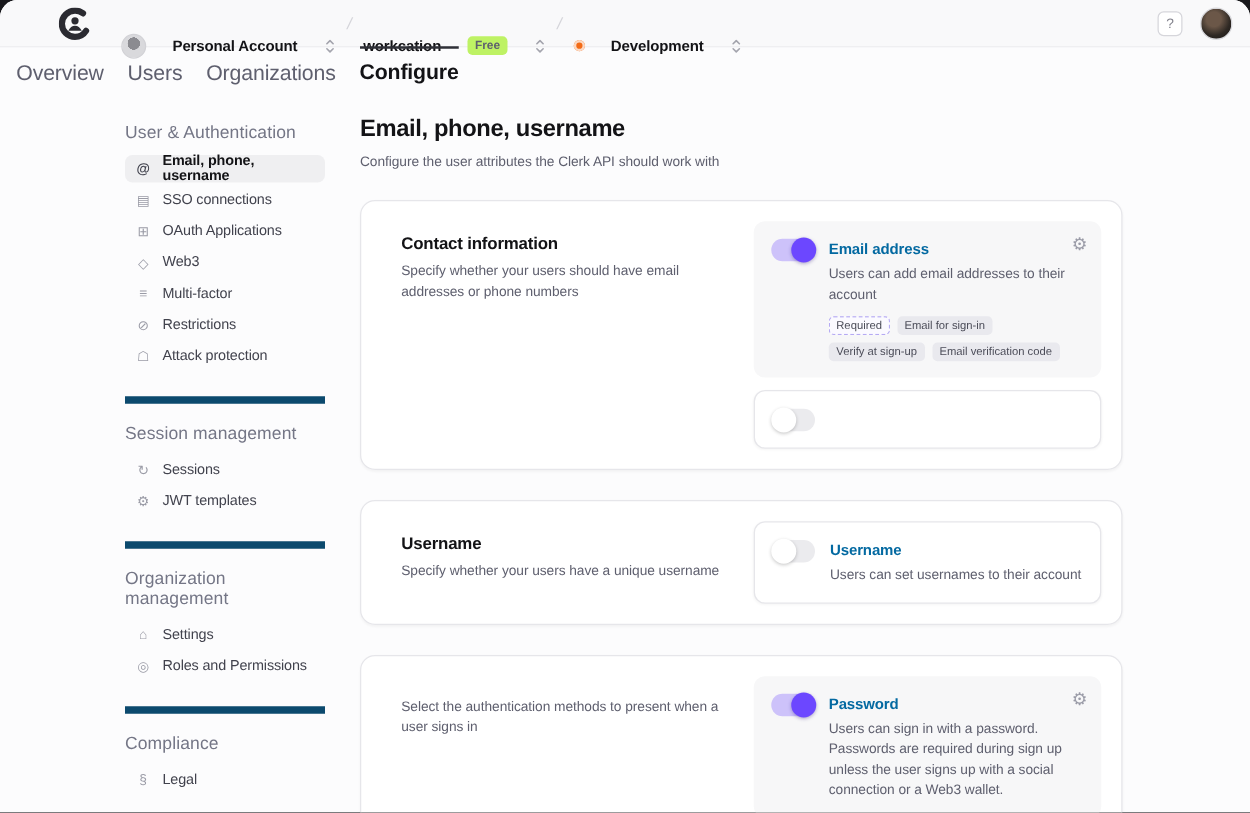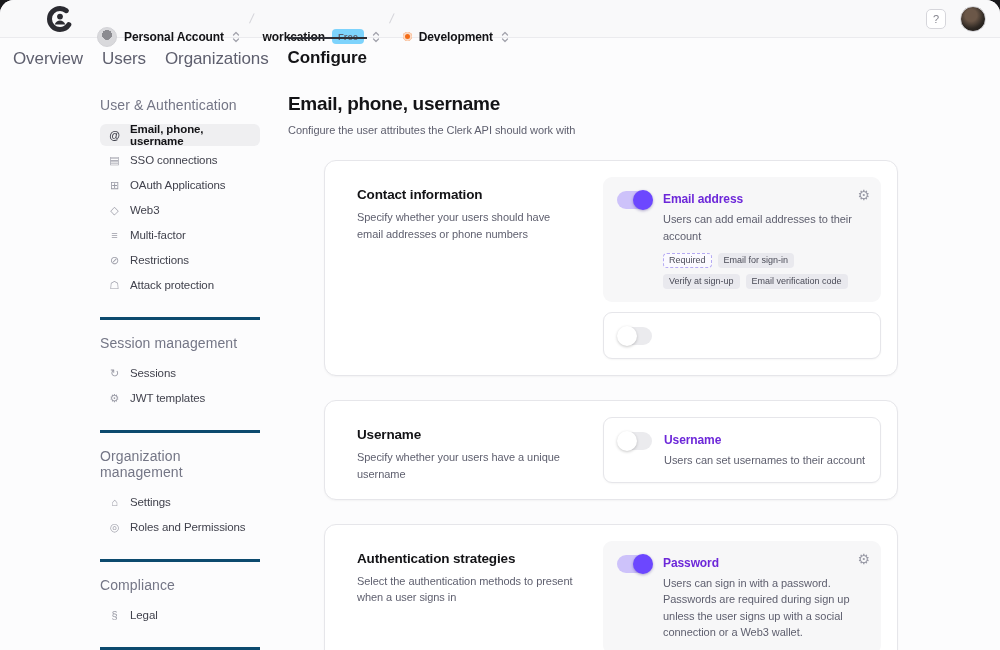--- a/index.html
+++ b/index.html
@@ -6,28 +6,28 @@
   html,body { width:1000px; height:650px; overflow:hidden; background:#18181b;
     font-family:"Liberation Sans", sans-serif; -webkit-font-smoothing:antialiased; }
   .window { width:1000px; height:650px; background:#fcfcfd; border-radius:14px 14px 0 0;
     overflow:hidden; position:relative; }
 
   
   .topbar { height:38px; background:#f9f9fa; border-bottom:1px solid #ebebee;
     display:flex; align-items:center; padding:0 14px 0 47px; }
   .logo { width:26px; height:26px; flex:none; margin-right:24px; cursor:pointer; }
   .crumbs { display:flex; align-items:center; gap:7px; font-size:12px; color:#131316; }
-  .crumb { display:flex; align-items:center; gap:7px; cursor:pointer;margin-top:36px; }
+  .crumb { display:flex; align-items:center; gap:21px; cursor:pointer;margin-top:36px; }
   .crumb-label { font-weight:600; letter-spacing:-.1px; }
   .mini-avatar { width:20px; height:20px; border-radius:50%;
     background:radial-gradient(circle at 50% 38%, #8b8b90 0 34%, #d9d9dc 35%);
     border:1px solid #d2d2d6; }
   .sel-icon { width:10px; height:14px; opacity:.55; }
   .crumb-sep { color:#d4d4d9; font-size:13px; padding:0 2px; transform:skewX(-12deg); }
-  .badge-free { background:#7dd3fc; color:#5e5f6e; font-size:9.5px; font-weight:600;
+  .badge-free { background:#bef264; color:#5e5f6e; font-size:9.5px; font-weight:600;
     padding:2px 6px; border-radius:4px; }
   .env-dot { width:9px; height:9px; border-radius:50%; background:#f36b16;
     box-shadow:0 0 0 2px #fbd9c3 inset; }
   .topbar-right { margin-left:auto; display:flex; align-items:center; gap:14px; }
   .help-btn { width:20px; height:20px; border:1px solid #d6d6db; border-radius:5px;
     background:#fff; color:#85858f; font-size:11px; display:flex; align-items:center;
     justify-content:center; cursor:pointer; }
   .user-avatar { width:26px; height:26px; border-radius:50%; cursor:pointer;
     background:radial-gradient(circle at 42% 35%, #6b5748 0 28%, #2e2823 62%, #171412 100%);
     border:1px solid #d8d8dc; }
@@ -38,47 +38,47 @@
     border-top:2px solid transparent; cursor:pointer; letter-spacing:-.1px; }
   .tab.active { color:#131316; font-weight:700; border-top-color:#2f3037; margin-top:-1px; }
 
   
   .content { display:flex; padding:26px 0 0 100px; }
   .sidebar { width:160px; flex:none; margin-right:28px; }
   .main { width:610px; flex:none; padding-top:0; margin-top:-4px; }
 
   
   .side-section { padding-bottom:15px; }
-  .side-section + .side-section { border-top:3px solid #0c4a6e; padding-top:15px; margin-top:3px; }
+  .side-section + .side-section { border-top:6px solid #0c4a6e; padding-top:15px; margin-top:3px; }
   .side-label { font-size:14px; color:#747686; margin-bottom:11px; letter-spacing:.1px; }
   .side-item { display:flex; align-items:center; gap:9px; height:22px; margin:0 0 3px 0;
     padding:0 8px; border-radius:6px; font-size:11.5px; color:#41424d; cursor:pointer;
     letter-spacing:-.1px; }
   .side-item .s-icon { width:13px; text-align:center; color:#9a9ba6; font-size:11px; flex:none; }
   .side-item.active { background:#efeff1; color:#131316; font-weight:600; }
   .side-item.active .s-icon { color:#41424d; }
 
   
   .page-title { font-size:19px; font-weight:700; color:#131316; letter-spacing:-.3px; }
   .page-sub { font-size:11px; color:#5e5f6e; margin-top:9px; letter-spacing:-.05px; }
   .card { background:#fff; border:1px solid #e6e6ea; border-radius:12px; margin-top:24px;
-    box-shadow:0 1px 2px rgba(16,16,20,.04); padding:16px; display:flex; gap:24px;margin-left:36px; }
+    box-shadow:0 1px 2px rgba(16,16,20,.04); padding:16px; display:flex; gap:24px; }
   .card:first-of-type { margin-top:19px; }
   .card-left { flex:1; padding:10px 0 0 16px; }
   .card-title { font-size:13.5px; font-weight:700; color:#131316; letter-spacing:-.15px; }
   .card-desc { font-size:11px; color:#5e5f6e; line-height:1.5; margin-top:7px; max-width:290px;
     letter-spacing:-.05px; }
   .card-right { width:278px; flex:none; display:flex; flex-direction:column; gap:10px; }
 
   .panel { border-radius:9px; padding:13px 14px; position:relative; display:flex; gap:12px; }
   .panel.gray { background:#f7f7f8; }
   .panel.white { background:#fff; border:1px solid #e6e6ea; box-shadow:0 1px 2px rgba(16,16,20,.04); }
   .panel-body { flex:1; min-width:0; }
   .panel-title-row { display:flex; align-items:center; gap:7px; margin-top:2px; }
-  .panel-title { font-size:12px; font-weight:700; color:#6d28d9; letter-spacing:-.1px;text-align:right; }
+  .panel-title { font-size:12px; font-weight:700; color:#0369a1; letter-spacing:-.1px;text-align:right; }
   .panel-desc { font-size:11px; color:#5e5f6e; line-height:1.5; margin-top:5px; letter-spacing:-.05px; }
   .gear { position:absolute; top:11px; right:11px; color:#9a9ba7; font-size:14px;
     line-height:1; cursor:pointer; }
 
   .toggle { width:34px; height:18px; border-radius:10px; position:relative; flex:none;
     margin-top:1px; cursor:pointer; }
   .toggle.on { background:#cdc2fa; }
   .toggle.on .knob { right:-2px; background:#6c47ff; box-shadow:0 1px 3px rgba(40,20,120,.35); }
   .toggle.off { background:#ebebee; }
   .toggle.off .knob { left:-1px; background:#fff; box-shadow:0 1px 3px rgba(0,0,0,.22); }
@@ -271,21 +271,20 @@
                 <span class="panel-title">Username</span>
               </div>
               <div class="panel-desc">Users can set usernames to their account</div>
             </div>
           </div>
         </div>
       </div>
 
       <div class="card">
         <div class="card-left">
-          <div class="card-title">Authentication strategies</div>
           <div class="card-desc">Select the authentication methods to present when a user signs in</div>
 
         </div>
         <div class="card-right">
           <div class="panel gray">
             <div class="toggle on">
                 <div class="knob"></div>
               </div>
             <div class="panel-body">
               <div class="panel-title-row">

